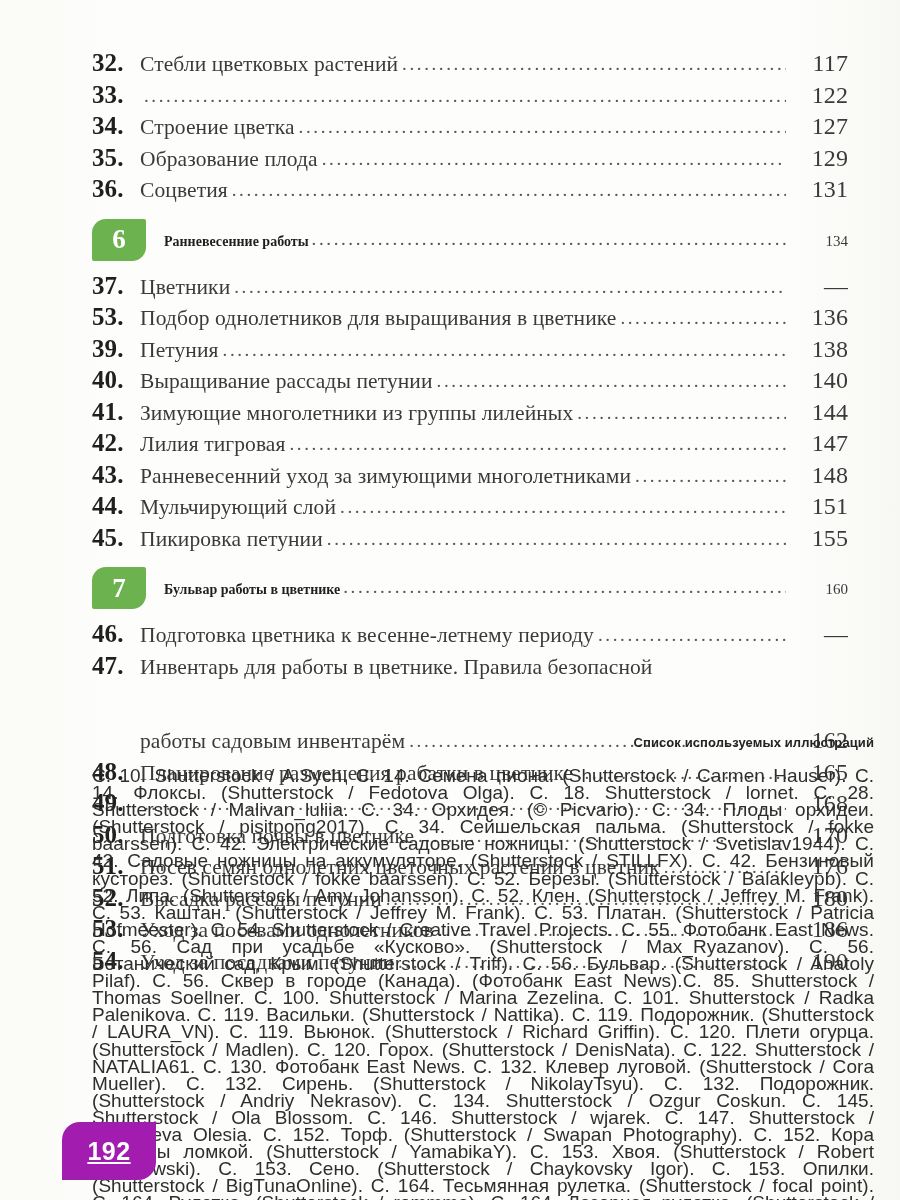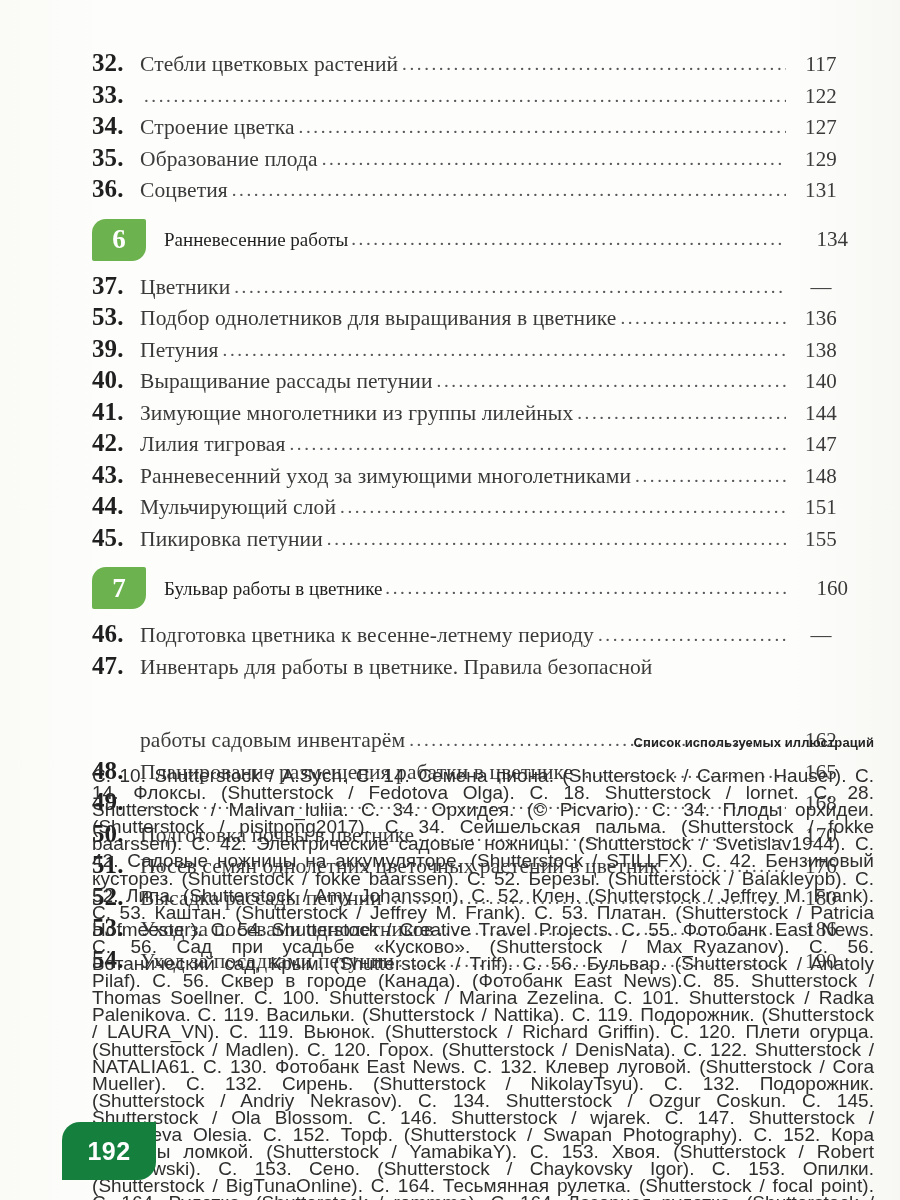--- a/index.html
+++ b/index.html
@@ -71,23 +71,23 @@
     font-size: 19px;
     letter-spacing: 2.6px;
     padding-left: 4px;
     position: relative;
     top: -1px;
   }
 
   .toc-row .pg {
     flex: 0 0 auto;
     width: 54px;
-    text-align: center;
+    text-align: right;
     color: #3a3a3a;
-    font-size: 21px;
+    font-size: 24px;
     padding-left: 8px;
     font-family: Liberation Serif, serif;
   }
 
   
   .toc-row.wrap {
     display: block;
   }
   .toc-row.wrap .line1 {
     display: flex;
@@ -132,42 +132,42 @@
   .chapter .body {
     flex: 1 1 auto;
     display: flex;
     align-items: baseline;
     min-width: 0;
   }
 
   .chapter .title {
     flex: 0 1 auto;
     white-space: nowrap;
-    font-weight: normal;
-    font-size: 19px;
+    font-weight: bold;
+    font-size: 14px;
     color: #1f1f1f;
   }
 
   .chapter .dots {
     flex: 1 1 auto;
     overflow: hidden;
     white-space: nowrap;
     color: #58585a;
     font-size: 19px;
     letter-spacing: 2.6px;
     padding-left: 3px;
     position: relative;
     top: -1px;
   }
 
   .chapter .pg {
     flex: 0 0 auto;
     width: 54px;
     text-align: right;
-    font-size: 21px;
+    font-size: 15px;
     color: #3a3a3a;
     padding-left: 8px;
     font-weight: normal;
   }
 
   
   .credits {
     position: absolute;
     left: 92px;
     top: 735px;
@@ -420,13 +420,13 @@
         <span class="pg">190</span>
       </span>
     </div>
   </div>
 
 <div class="credits">
   <div class="credits-title">Список используемых иллюстраций</div>
   <div class="credits-body">С. 10. Shutterstock / A.Sych. С. 14. Семена пиона. (Shutterstock / Carmen Hauser). С. 14. Флоксы. (Shutterstock / Fedotova Olga). С. 18. Shutterstock / lornet. С. 28. Shutterstock / Malivan_luliia. С. 34. Орхидея. (© Picvario). С. 34. Плоды орхидеи. (Shutterstock / pisitpong2017). С. 34. Сейшельская пальма. (Shutterstock / fokke baarssen). С. 42. Электрические садовые ножницы. (Shutterstock / Svetislav1944). С. 42. Садовые ножницы на аккумуляторе. (Shutterstock / STILLFX). С. 42. Бензиновый кусторез. (Shutterstock / fokke baarssen). С. 52. Березы. (Shutterstock / Balakleypb). С. 52. Липа. (Shutterstock / Amy Johansson). С. 52. Клен. (Shutterstock / Jeffrey M. Frank). С. 53. Каштан. (Shutterstock / Jeffrey M. Frank). С. 53. Платан. (Shutterstock / Patricia Hofmeester). С. 54. Shutterstock / Creative Travel Projects. С. 55. Фотобанк East News. С. 56. Сад при усадьбе «Кусково». (Shutterstock / Max_Ryazanov). С. 56. Ботанический сад, Крым. (Shutterstock / Triff). С. 56. Бульвар. (Shutterstock / Anatoly Pilaf). С. 56. Сквер в городе (Канада). (Фотобанк East News).С. 85. Shutterstock / Thomas Soellner. С. 100. Shutterstock / Marina Zezelina. С. 101. Shutterstock / Radka Palenikova. С. 119. Васильки. (Shutterstock / Nattika). С. 119. Подорожник. (Shutterstock / LAURA_VN). С. 119. Вьюнок. (Shutterstock / Richard Griffin). С. 120. Плети огурца. (Shutterstock / Madlen). С. 120. Горох. (Shutterstock / DenisNata). С. 122. Shutterstock / NATALIA61. С. 130. Фотобанк East News. С. 132. Клевер луговой. (Shutterstock / Cora Mueller). С. 132. Сирень. (Shutterstock / NikolayTsyu). С. 132. Подорожник. (Shutterstock / Andriy Nekrasov). С. 134. Shutterstock / Ozgur Coskun. С. 145. Shutterstock / Ola Blossom. С. 146. Shutterstock / wjarek. С. 147. Shutterstock / Sarycheva Olesia. С. 152. Торф. (Shutterstock / Swapan Photography). С. 152. Кора крушины ломкой. (Shutterstock / YamabikaY). С. 153. Хвоя. (Shutterstock / Robert Wroblewski). С. 153. Сено. (Shutterstock / Chaykovsky Igor). С. 153. Опилки. (Shutterstock / BigTunaOnline). С. 164. Тесьмянная рулетка. (Shutterstock / focal point). С. 164. Рулетка. (Shutterstock / rommma). С. 164. Лазерная рулетка. (Shutterstock / Oleksandr Chub). С. 169. Синие цветы дельфиниума. (Shutterstock / Christian Mueller). С. 169. Алиссум. (Shutterstock / Amornie). С. 170. Shutterstock / Malle.</div>
 </div>
 
-<div class="page-badge" style="background: #15803d;">192</div>
+<div class="page-badge" style="background: #a21caf; text-decoration: underline;">192</div>
 
 </body></html>

